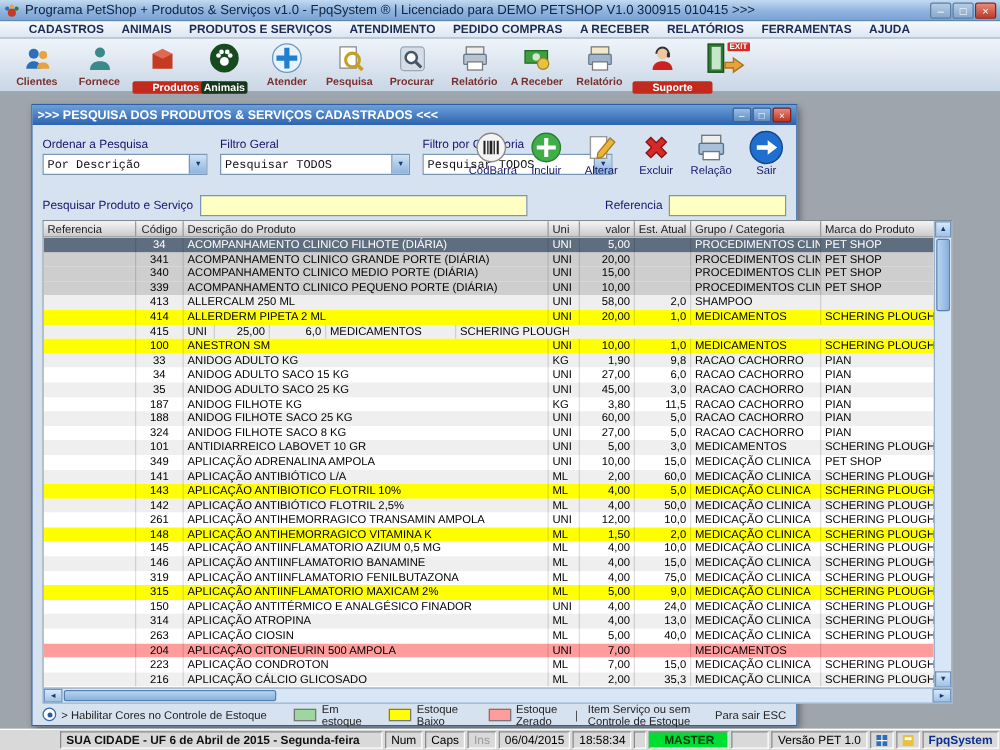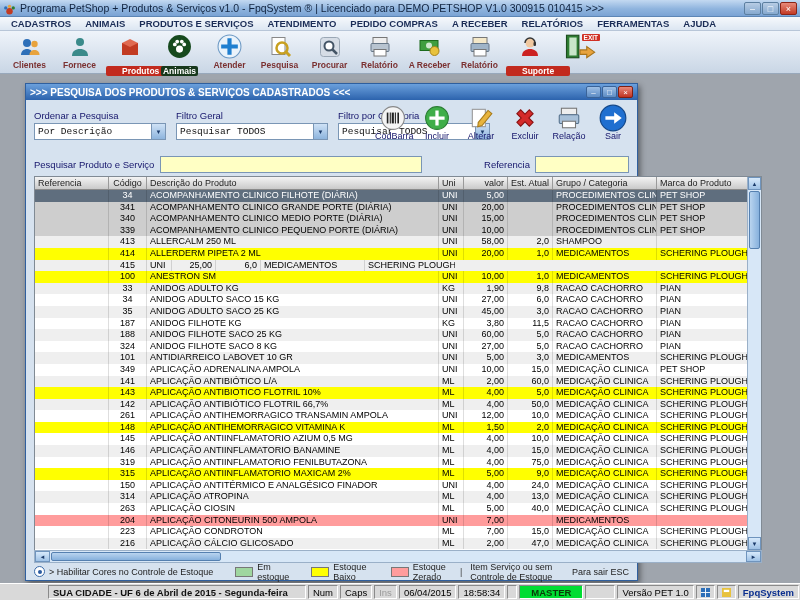--- a/index.html
+++ b/index.html
@@ -11,21 +11,21 @@
     display:flex; align-items:center; padding:0 3px; border-bottom:1px solid #5d86b5; }
   .app-icon { width:13px; height:13px; margin-right:4px; flex:0 0 auto; }
   .title-text { font-size:10.5px; color:#10233f; white-space:nowrap; overflow:hidden; flex:1; }
   .winbtns { display:flex; gap:1px; }
   .wbtn { width:17px; height:13px; font-size:9px; line-height:12px; text-align:center; color:#fff;
     background:linear-gradient(#b7cce4,#86a9cf); border:1px solid #5c7fa0; border-radius:2px; cursor:default; }
   .wbtn.close { background:linear-gradient(#e88a7a,#c23a25); border-color:#8a2417; }
 
   
   .menubar { height:14px; background:linear-gradient(#f6f9fc,#dce6f2); display:flex; align-items:center;
-    padding-left:4px; border-bottom:1px solid #b8c6d8; }
+    padding-left:16px; border-bottom:1px solid #b8c6d8; }
   .menu-item { font-size:9.5px; font-weight:bold; color:#1a2c56; padding:0 7px; white-space:nowrap; }
 
   
   .toolbar { height:43px; background:linear-gradient(#eff4fa,#c9d6e5); border-bottom:1px solid #98a8bb;
     display:flex; align-items:flex-start; padding:2px 4px 0 6px; gap:3px; }
   .tbitem { width:47px; text-align:center; position:relative; }
   .tbicon { height:27px; display:flex; align-items:center; justify-content:center; }
   .tblabel { font-size:8.5px; font-weight:bold; color:#7a3030; line-height:10px; white-space:nowrap; }
   .tblabel.badge-red { background:#c22a1e; color:#fff; border-radius:2px; padding:0 16px; display:inline-block; }
   .tblabel.badge-dark { background:#17381c; color:#fff; border-radius:2px; padding:0 2px; display:inline-block; }
@@ -570,21 +570,21 @@
                 <div class="cell c-desc">APLICAÇÃO ANTIBIOTICO FLOTRIL 10%</div>
                 <div class="cell c-uni">ML</div>
                 <div class="cell c-valor">4,00</div>
                 <div class="cell c-est">5,0</div>
                 <div class="cell c-grupo">MEDICAÇÃO CLINICA</div>
                 <div class="cell c-marca">SCHERING PLOUGH</div>
               </div>
               <div class="trow normal">
                 <div class="cell c-ref"></div>
                 <div class="cell c-cod">142</div>
-                <div class="cell c-desc">APLICAÇÃO ANTIBIÓTICO FLOTRIL 66,7%</div>
+                <div class="cell c-desc">APLICAÇÃO ANTIBIÓTICO FLOTRIL 2,5%</div>
                 <div class="cell c-uni">ML</div>
                 <div class="cell c-valor">4,00</div>
                 <div class="cell c-est">50,0</div>
                 <div class="cell c-grupo">MEDICAÇÃO CLINICA</div>
                 <div class="cell c-marca">SCHERING PLOUGH</div>
               </div>
               <div class="trow normal">
                 <div class="cell c-ref"></div>
                 <div class="cell c-cod">261</div>
                 <div class="cell c-desc">APLICAÇÃO ANTIHEMORRAGICO TRANSAMIN AMPOLA</div>
@@ -693,21 +693,21 @@
                 <div class="cell c-est">15,0</div>
                 <div class="cell c-grupo">MEDICAÇÃO CLINICA</div>
                 <div class="cell c-marca">SCHERING PLOUGH</div>
               </div>
               <div class="trow normal">
                 <div class="cell c-ref"></div>
                 <div class="cell c-cod">216</div>
                 <div class="cell c-desc">APLICAÇÃO CÁLCIO GLICOSADO</div>
                 <div class="cell c-uni">ML</div>
                 <div class="cell c-valor">2,00</div>
-                <div class="cell c-est">47,0</div>
+                <div class="cell c-est">35,3</div>
                 <div class="cell c-grupo">MEDICAÇÃO CLINICA</div>
                 <div class="cell c-marca">SCHERING PLOUGH</div>
               </div>
             </div>
         </div>
         <div class="vscroll">
           <div class="sbtn">▲</div>
           <div class="vthumb"></div>
           <div class="vtrack"></div>
           <div class="sbtn">▼</div>

